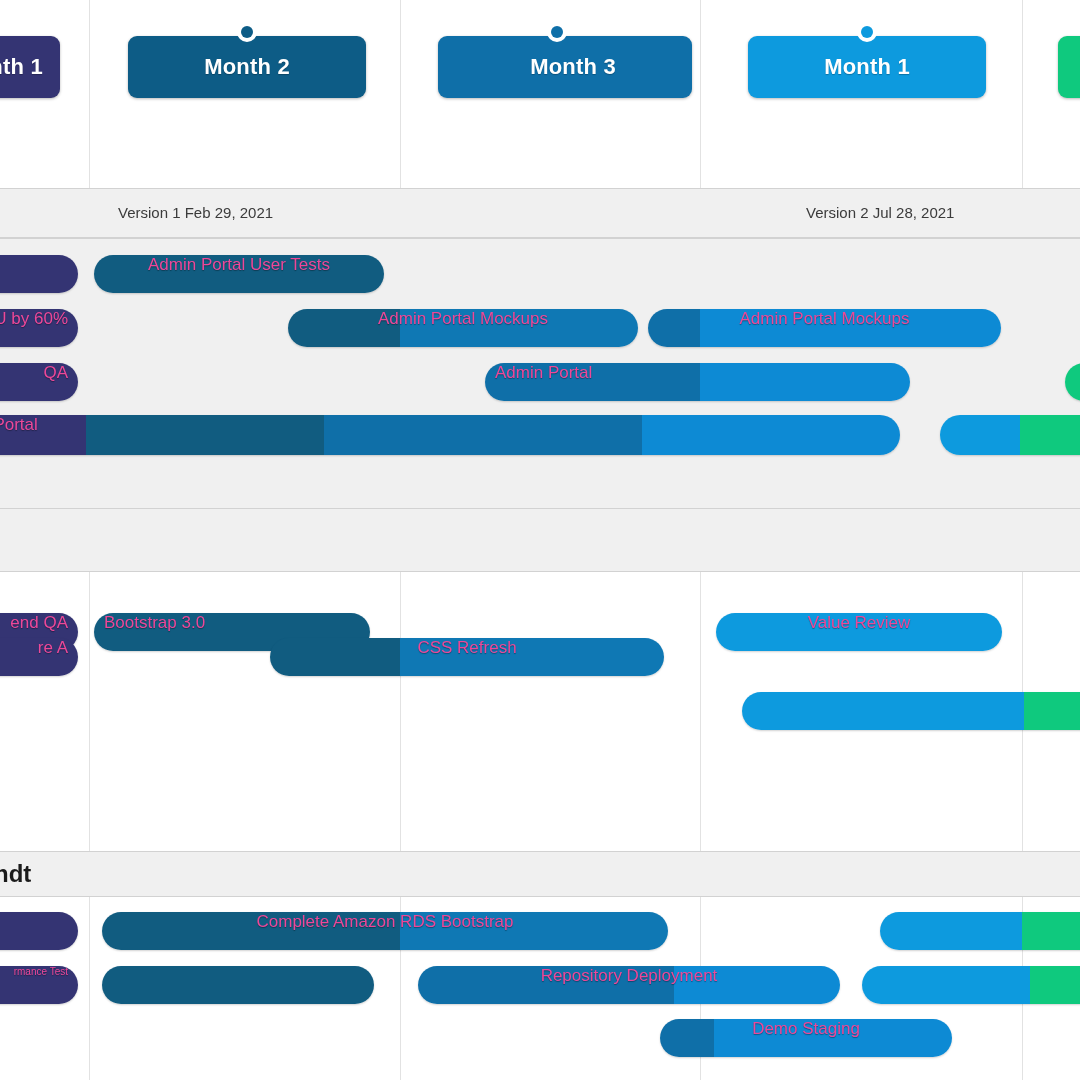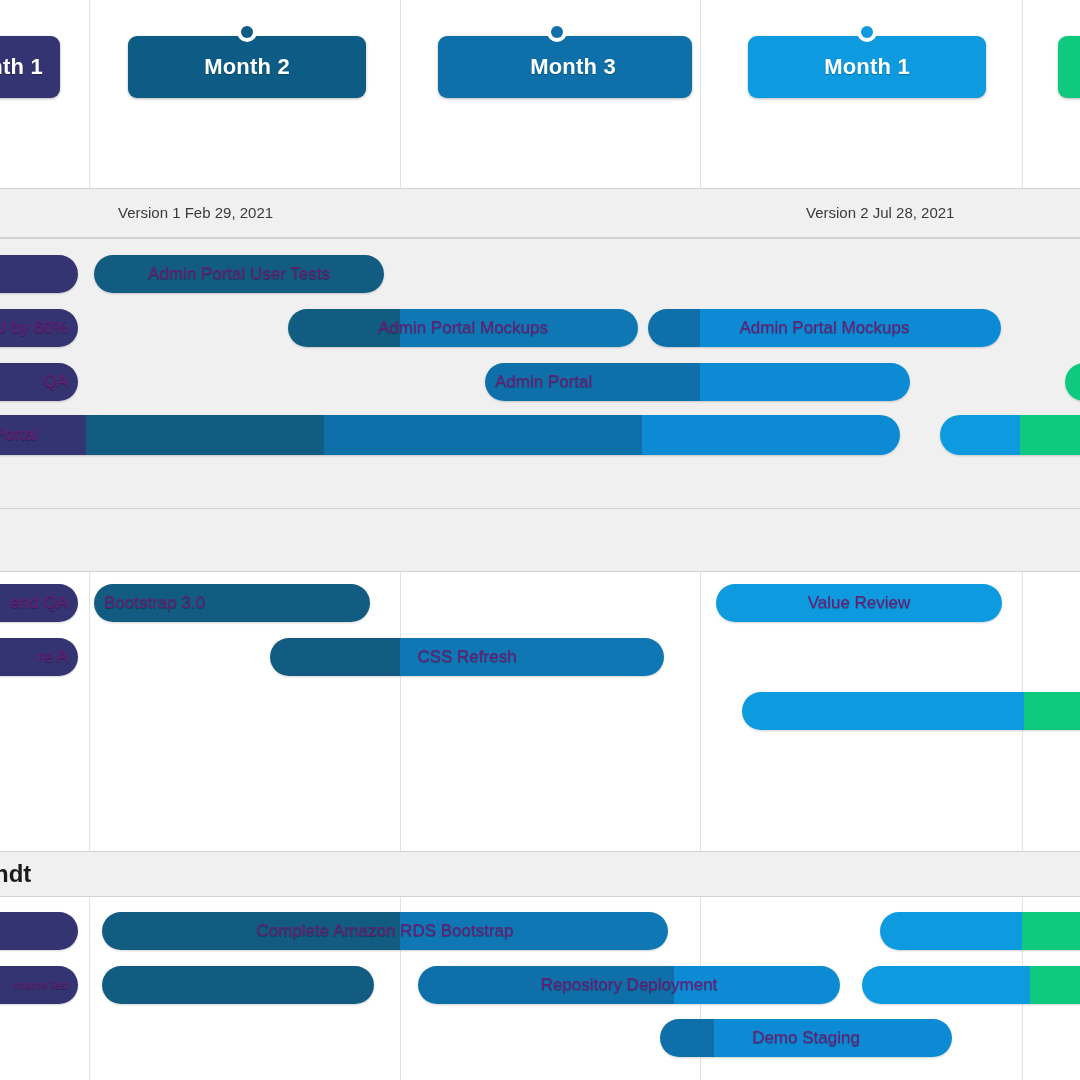--- a/index.html
+++ b/index.html
@@ -59,23 +59,23 @@
     display:flex;align-items:center;
     font-size:24px;font-weight:bold;color:#1b1b1b;white-space:nowrap;
   }
 
   
   .lane{position:absolute;left:0;width:1080px;z-index:2;}
 
   
   .bar{
     position:absolute;
-    display:flex;align-items:center;
+    display:flex;
     overflow:hidden;
-    color:#701a75;font-size:17px;white-space:nowrap;
+    color:#ec4899;font-size:17px;white-space:nowrap;
     z-index:3;
     box-shadow:0 1px 2px rgba(0,0,0,.18);
   }
   .bar.round{border-radius:999px;}
   .bar .seg{position:absolute;top:0;bottom:0;}
   .bar .cap{
     position:relative;z-index:2;width:100%;
     text-align:center;
     text-shadow:0 1px 1px rgba(0,0,0,.35);
     padding:0 10px;box-sizing:border-box;
@@ -170,21 +170,21 @@
           <div class="seg" style="left: 720px; width: 258px; background: rgb(13, 138, 212);"></div>
           <div class="cap left">Service Portal</div>
         </div>
         <div class="bar round" title="Admin" style="left: 940px; width: 200px; height: 40px;">
           <div class="seg" style="left: 0px; width: 80px; background: rgb(13, 154, 222);"></div>
           <div class="seg" style="left: 80px; width: 120px; background: rgb(15, 201, 126);"></div>
           <div class="cap right">Admin</div>
         </div>
       </div>
       <div class="section-band" style="top: 508px; height: 62px; background: rgb(240, 240, 240);"></div>
-      <div class="lane" style="top: 584px; height: 38px;">
+      <div class="lane" style="top: 613px; height: 38px;">
         <div class="bar round" title="end QA" style="left: -66px; width: 144px; height: 38px;">
           <div class="seg" style="left: 0px; width: 144px; background: rgb(52, 52, 115);"></div>
           <div class="cap right">end QA</div>
         </div>
         <div class="bar round" title="Bootstrap 3.0" style="left: 94px; width: 276px; height: 38px;">
           <div class="seg" style="left: 0px; width: 276px; background: rgb(17, 92, 128);"></div>
           <div class="cap left">Bootstrap 3.0</div>
         </div>
         <div class="bar round" title="Code Review" style="left: 716px; width: 286px; height: 38px;">
           <div class="seg" style="left: 0px; width: 286px; background: rgb(13, 154, 222);"></div>

